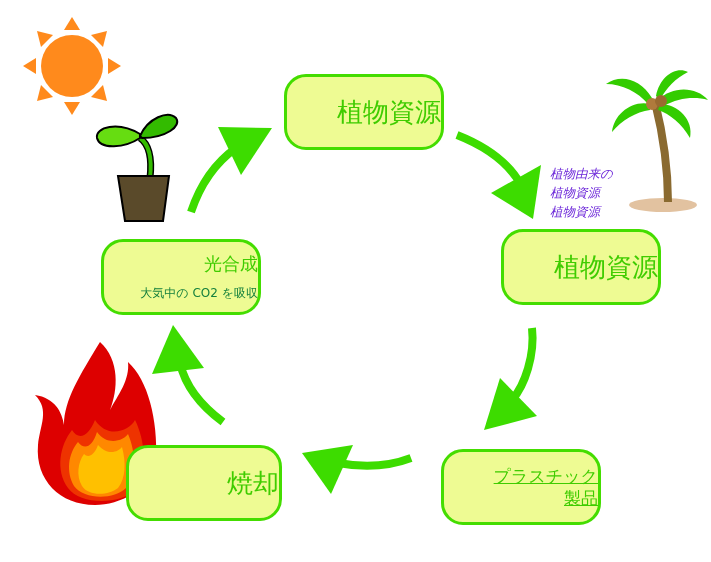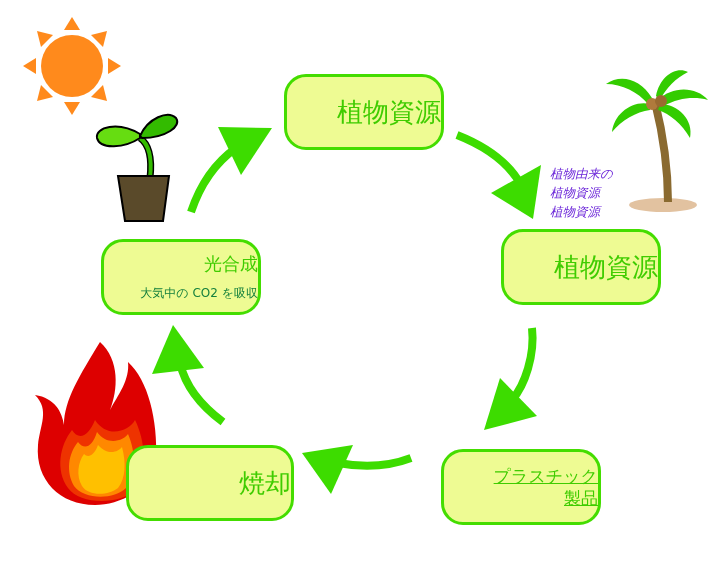--- a/index.html
+++ b/index.html
@@ -87,21 +87,21 @@
 
 <div class="node" style="left:501px;top:229px;width:160px;height:76px;">
   <span class="title">植物資源</span>
 </div>
 
 <div class="node" style="left:441px;top:449px;width:160px;height:76px;text-decoration:underline;">
   <span class="title small">プラスチック</span>
   <span class="title small">製品</span>
 </div>
 
-<div class="node" style="left:126px;top:445px;width:168px;height:76px;">
+<div class="node" style="left:126px;top:445px;width:156px;height:76px;">
   <span class="title">焼却</span>
 </div>
 
 <div class="node" style="left:58px;top:239px;width:160px;height:76px;margin-left:43px;">
   <span class="title small" style="font-size:18px;">光合成</span>
   <span class="sub">大気中の CO2 を吸収</span>
 </div>
 
 <div class="note" style="left:550px;top:164px;">
   <div>植物由来の</div>

